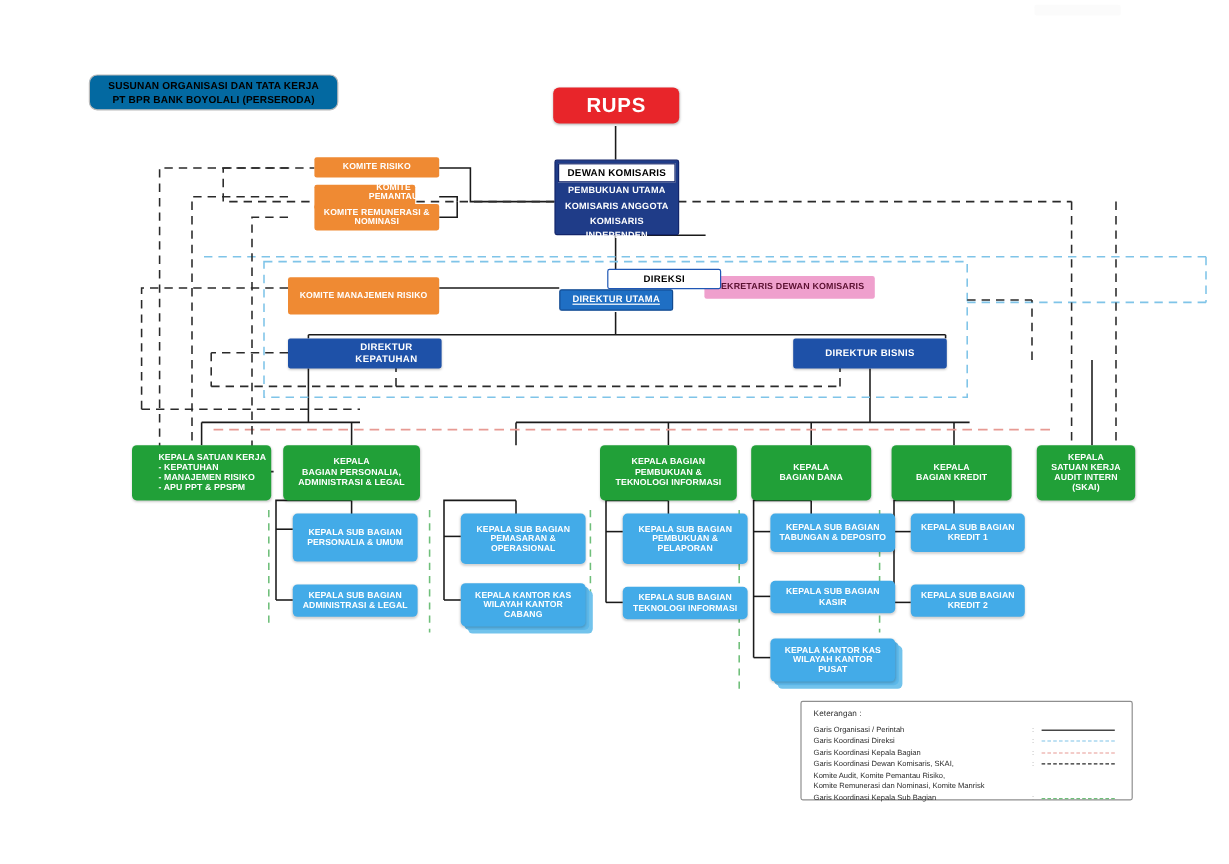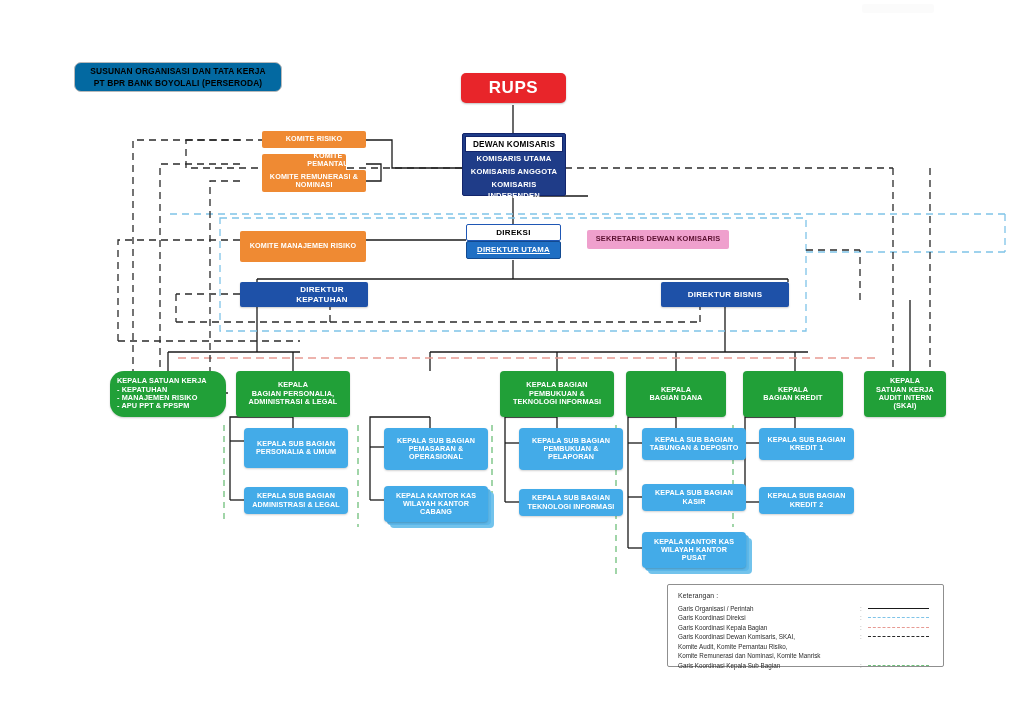--- a/index.html
+++ b/index.html
@@ -90,20 +90,21 @@
     border-radius:2px;
     margin-top:44px;
   }
   .direksi-head{
     background:#ffffff;
     color:#000;
     border:1.6px solid #1f57b5;
     font-size:8px;
     letter-spacing:.3px;
     border-radius:2px;
+    margin-left:40px;
   }
   .dirut{
     background:#1f6fc4;
     border:1px solid #124a90;
     font-size:7.8px;
     letter-spacing:.2px;
     border-radius:2px;
   }
   .direktur{
     background:#1e51a8;
@@ -115,22 +116,21 @@
   .green{
     background:#21a038;
     font-size:7.3px;
     letter-spacing:.1px;
     border-radius:4px;
     box-shadow:0 1px 2px rgba(0,0,0,.2);
   }
   .green.left-align{
     justify-content:flex-start;
     text-align:left;
-    padding-left:7px;
-    border-radius:14px;
+    padding-left:22px;
   }
   .blue{
     background:#43abe8;
     font-size:7.2px;
     letter-spacing:.1px;
     border-radius:4px;
     box-shadow:0 1px 2px rgba(0,0,0,.18);
   }
   .stackwrap{position:absolute;}
   .stackwrap .sh{
@@ -310,21 +310,21 @@
     <div>
       <div>SUSUNAN ORGANISASI DAN TATA KERJA</div>
       <div>PT BPR BANK BOYOLALI (PERSERODA)</div>
     </div>
   </div>
 
   <div class="node rups" style="left:461px;top:73px;width:105px;height:30px;">RUPS</div>
 
   <div class="node komisaris" style="left:462px;top:133px;width:104px;height:63px;">
     <div class="kom-head">DEWAN KOMISARIS</div>
-    <div class="kom-line">KOMISARIS UTAMA</div>
+    <div class="kom-line">PEMBUKUAN UTAMA</div>
     <div class="kom-sub">KOMISARIS ANGGOTA</div>
     <div class="kom-sub">KOMISARIS INDEPENDEN</div>
   </div>
 
   <div class="node pink" style="left:587px;top:186px;width:142px;height:19px;">SEKRETARIS DEWAN KOMISARIS</div>
 
   <div class="node orange pre" style="left: 262px; top: 131px; width: 104px; height: 17px; white-space: pre-line;">KOMITE RISIKO</div>
   <div class="node orange pre" style="left: 262px; top: 154px; width: 84px; height: 21px; white-space: pre-line; padding-left: 48px;">KOMITE
 PEMANTAU RISIKO</div>
   <div class="node orange pre" style="left: 262px; top: 170px; width: 104px; height: 22px; white-space: pre-line;">KOMITE REMUNERASI &amp;

